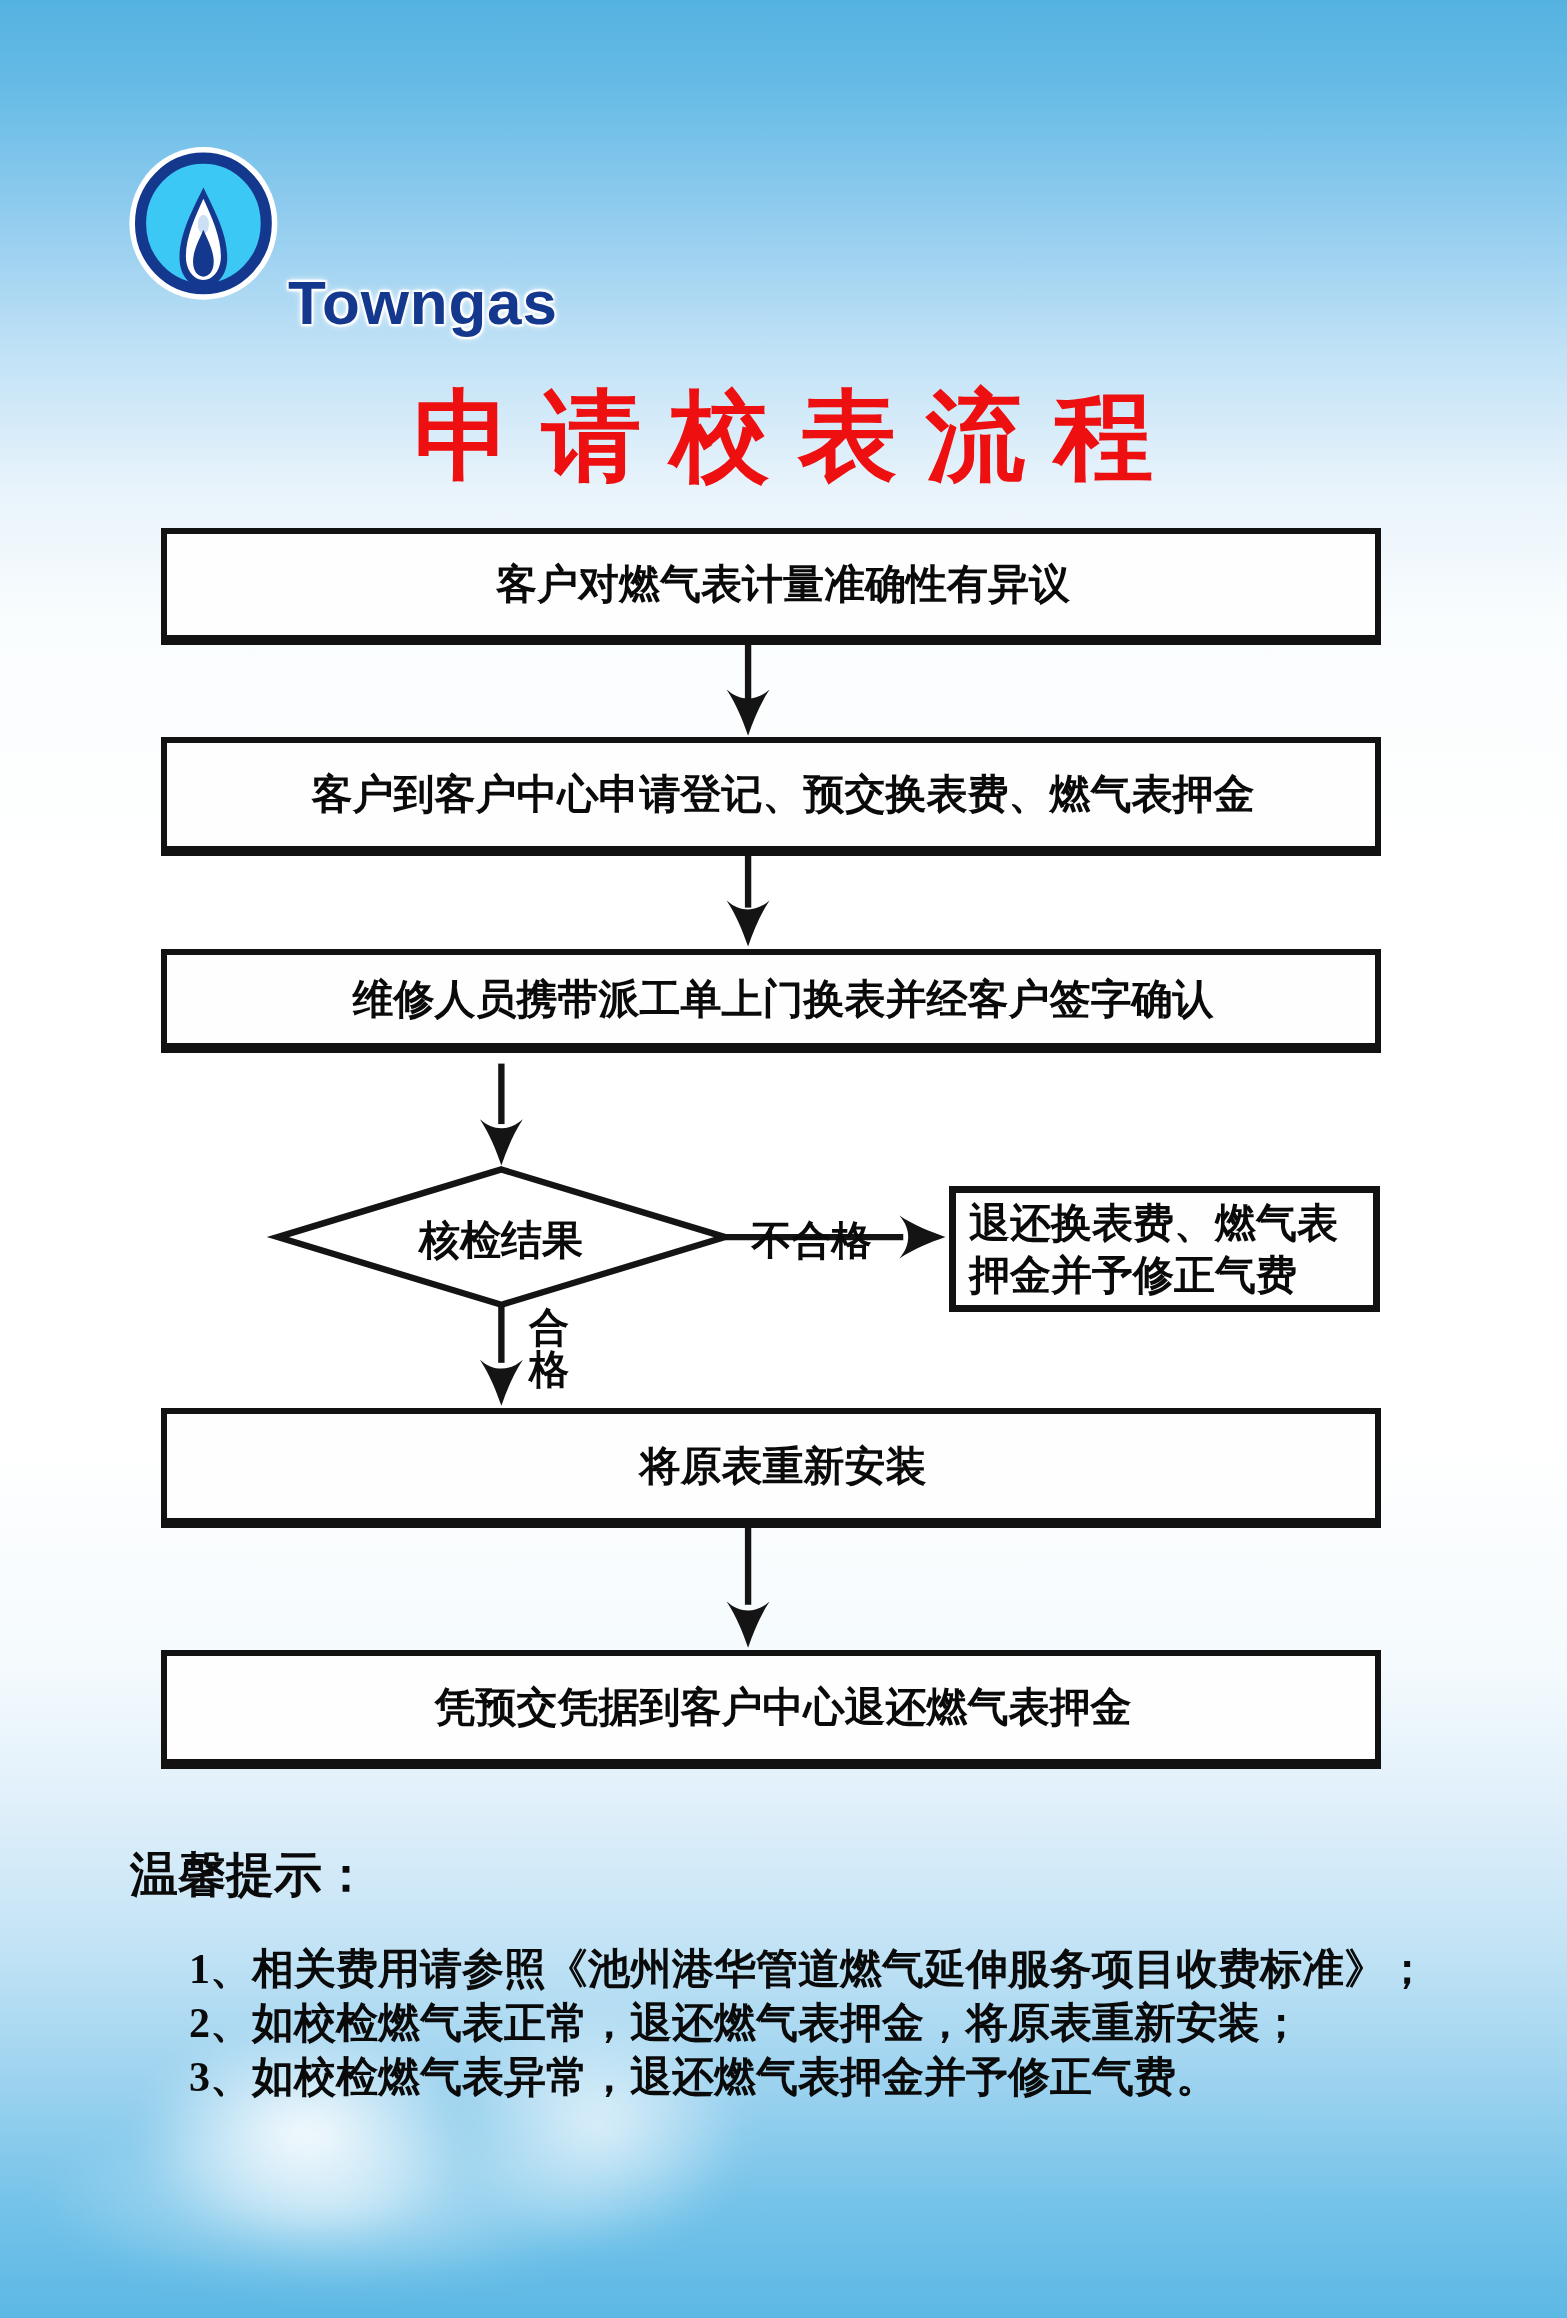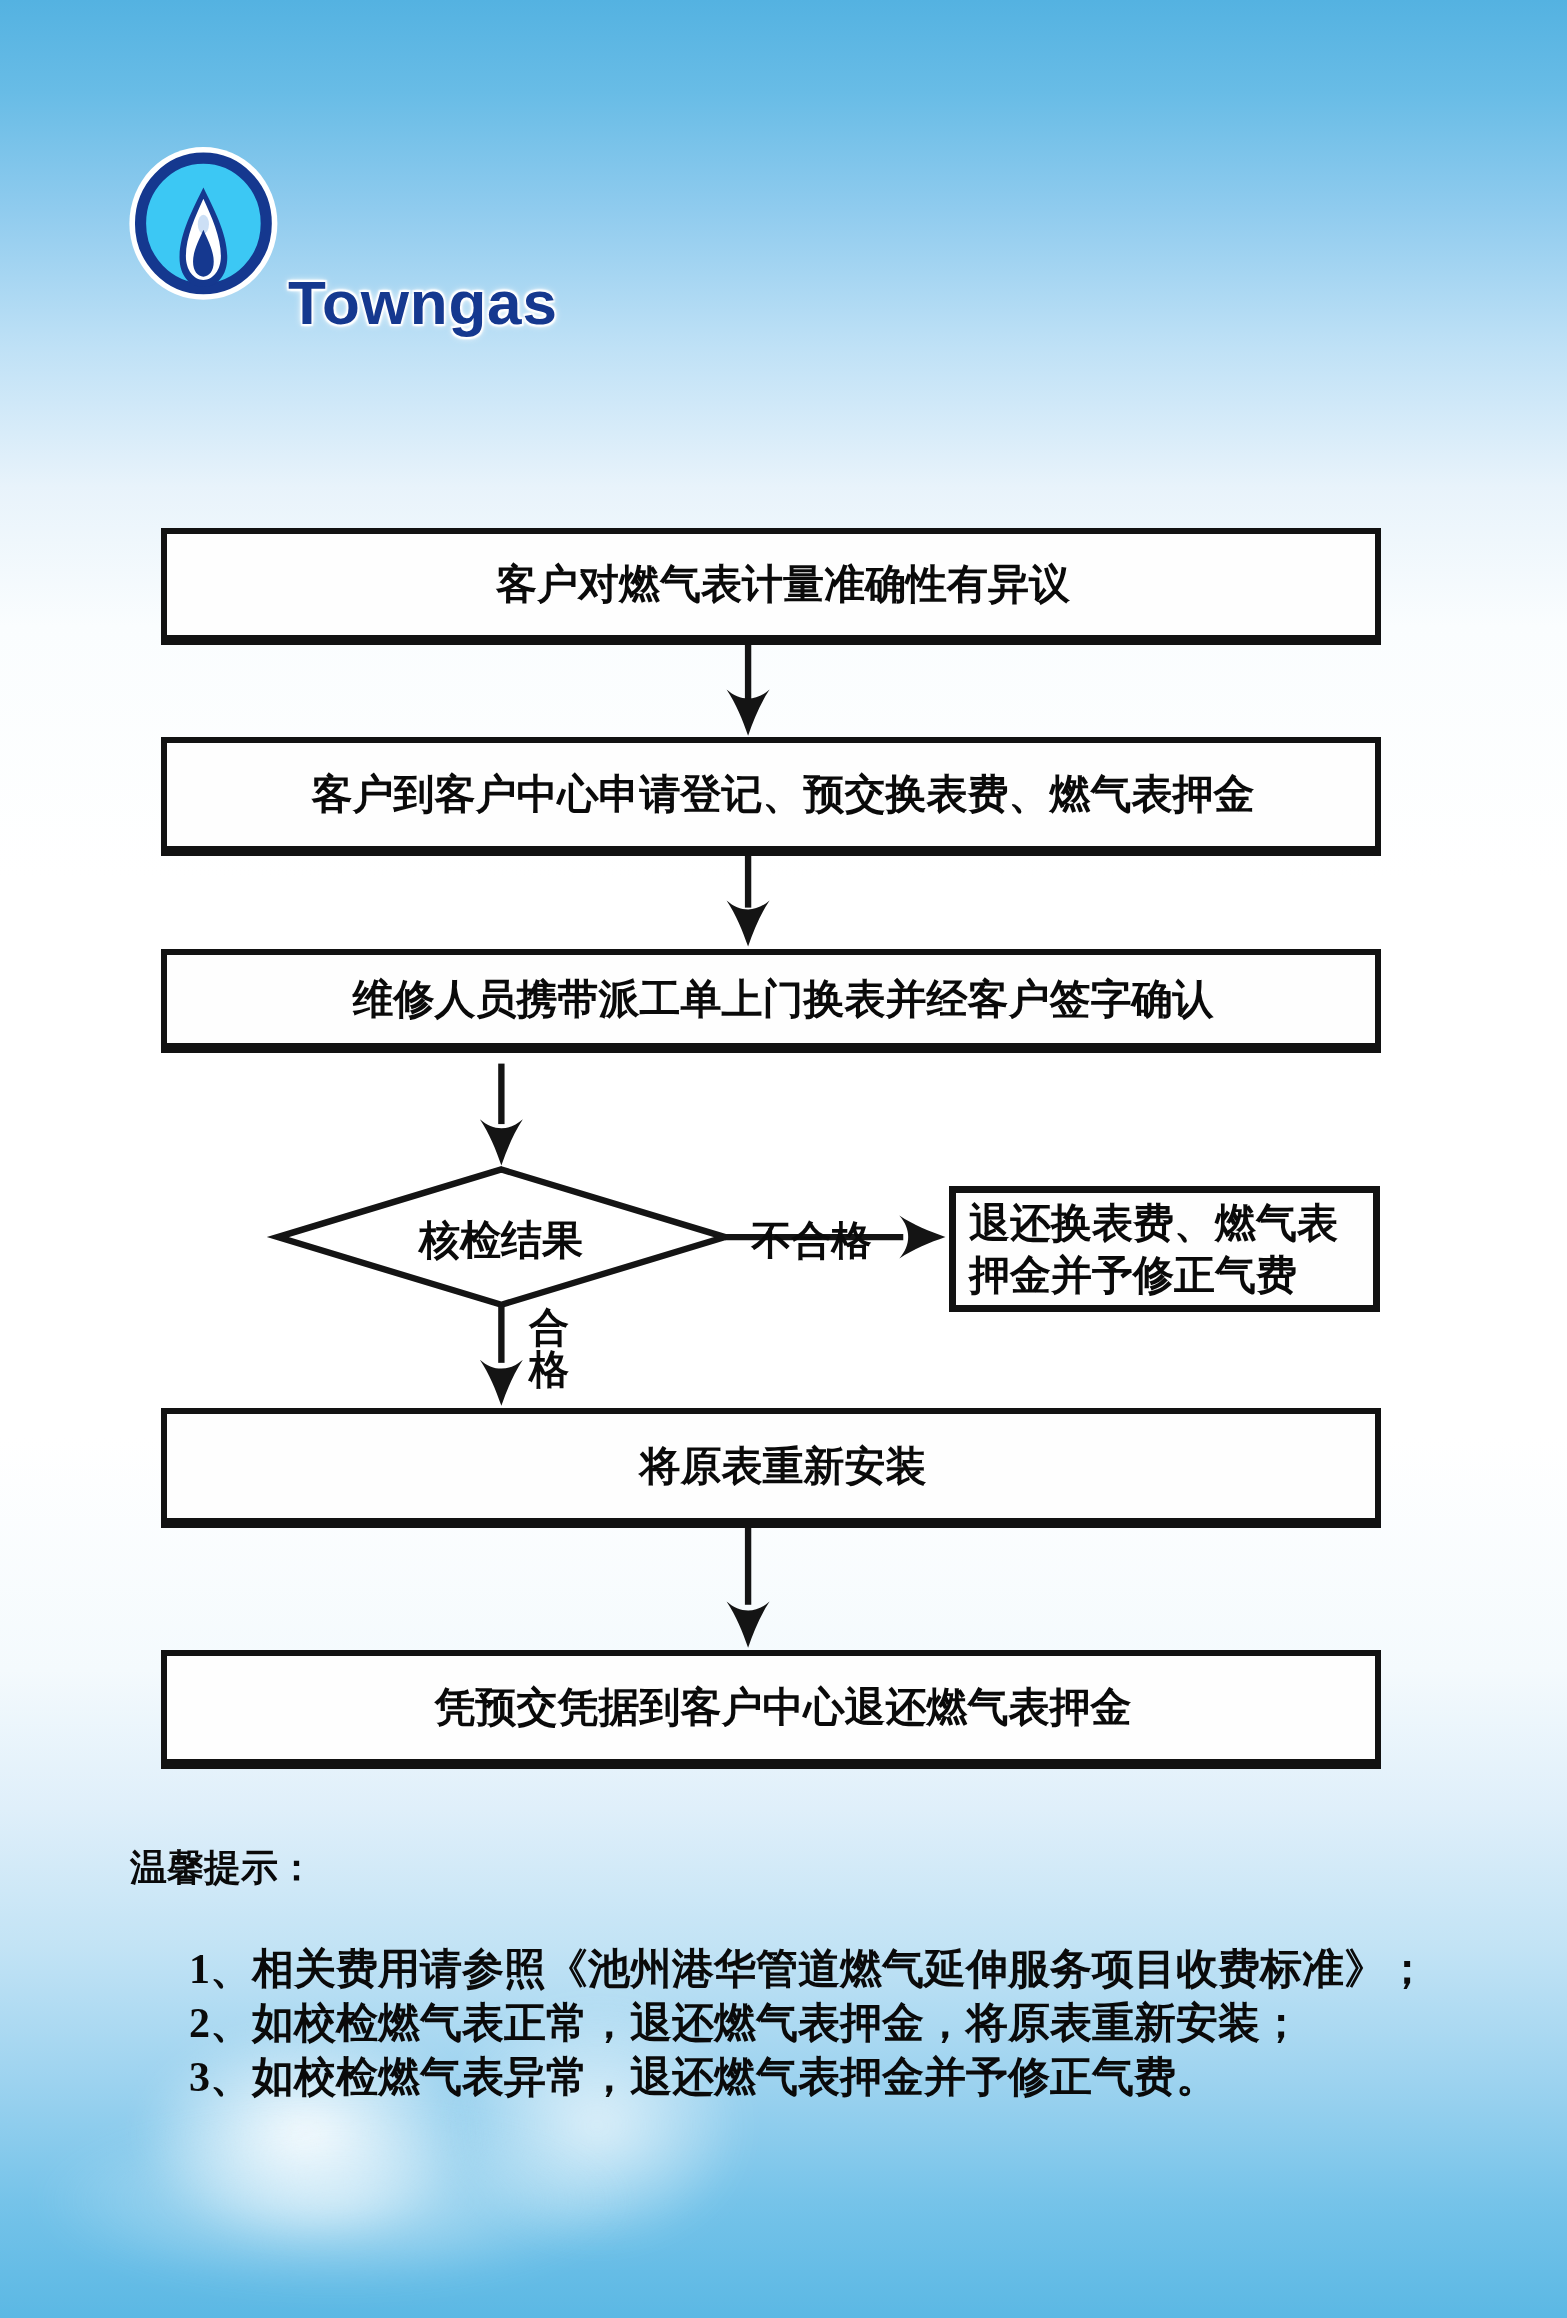--- a/index.html
+++ b/index.html
@@ -54,21 +54,21 @@
   .connectors{position:absolute; left:0; top:0; width:1567px; height:2319px;}
   .flow-label{
     position:absolute; font-family:"Liberation Serif", serif; font-weight:bold;
     color:#0a0a0a;
   }
   .decision-label{left:342px; top:1213px; width:318px; text-align:center; font-size:41px;}
   .fail-label{left:744px; top:1188px; width:135px; text-align:center; font-size:40px;margin-top:25px;}
   .pass-label{left:517px; top:1307px; width:64px; text-align:center; font-size:40px;
     line-height:1.06; white-space:pre-line;}
   .tips-heading{
-    position:absolute; left:130px; top:1843px; font-size:37px; font-weight:bold;
+    position:absolute; left:130px; top:1843px; font-size:48px; font-weight:bold;
     color:#0a0a0a; font-family:"Liberation Serif", serif;
   }
   .tips{position:absolute; left:189px; top:1942px; width:1274px;
     font-family:"Liberation Serif", serif; font-weight:bold; color:#0a0a0a;}
   .tips .tip{font-size:42px; line-height:54px; white-space:nowrap;}
 </style>
 </head>
 <body>
 
 <div class="page">
@@ -109,20 +109,21 @@
       <ellipse cx="96" cy="111" rx="93" ry="96" fill="#ffffff"></ellipse>
       <ellipse cx="96" cy="111" rx="79" ry="82" fill="#3cc8f4" stroke="#15388f" stroke-width="14"></ellipse>
       <path d="M96,66 C83,93 66,124 66,154 C66,177 79,191 96,191 C113,191 126,177 126,154 C126,124 109,93 96,66 Z" fill="#15388f"></path>
       <path d="M96,80 C86,102 74,128 74,152 C74,170 84,182 96,182 C108,182 118,170 118,152 C118,128 106,102 96,80 Z" fill="#ffffff"></path>
       <ellipse cx="96" cy="112" rx="7" ry="12" fill="#ccdff5"></ellipse>
       <path d="M96,119 C90,133 83,146 83,159 C83,171 89,178 96,178 C103,178 109,171 109,159 C109,146 102,133 96,119 Z" fill="#15388f"></path>
     </g>
   </svg>
   <div class="brand-en">Towngas</div>
 
+  <div class="title">申请校表流程</div>
 
   <div class="fbox wide b1">客户对燃气表计量准确性有异议</div>
   <div class="fbox wide b2">客户到客户中心申请登记、预交换表费、燃气表押金</div>
   <div class="fbox wide b3">维修人员携带派工单上门换表并经客户签字确认</div>
   <div class="fbox bside">退还换表费、燃气表
 押金并予修正气费</div>
   <div class="fbox wide b4">将原表重新安装</div>
   <div class="fbox wide b5">凭预交凭据到客户中心退还燃气表押金</div>
 
   <div class="flow-label decision-label">核检结果</div>

